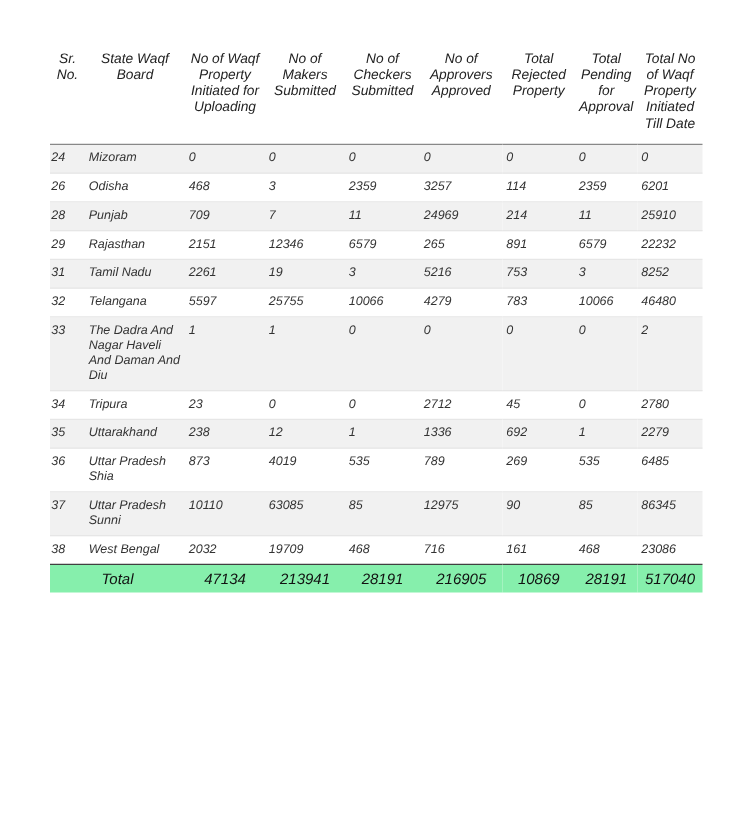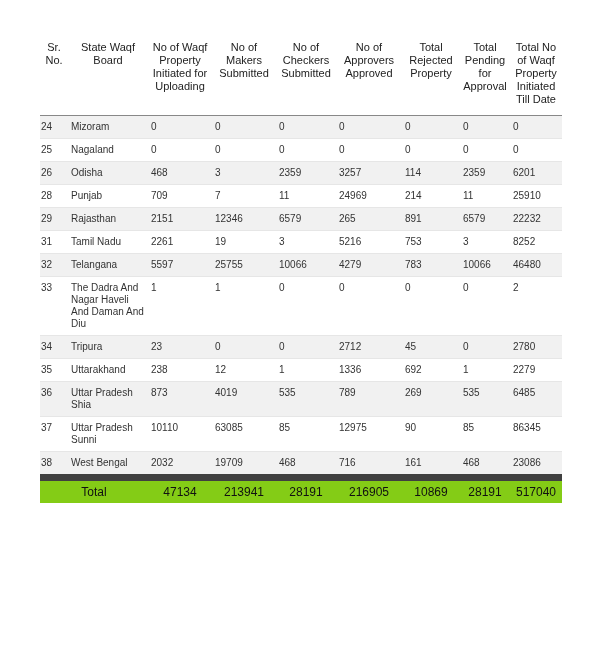--- a/index.html
+++ b/index.html
@@ -1,29 +1,29 @@
 <!DOCTYPE html>
 <html><head>
 <meta charset="utf-8">
 <style>
   html, body { margin: 0; padding: 0; background: #ffffff; }
   body { width: 602px; height: 663px; position: relative; overflow: hidden;
          font-family: "Liberation Sans", "DejaVu Sans", sans-serif; color: #222; }
-  table { position: absolute; left: 40px; top: 38px; width: 522px; border-collapse: collapse; table-layout: fixed; }
+  table { position: absolute; left: 40px; top: 38px; width: 522px; border-collapse: collapse; table-layout: fixed; font-style: italic; }
   col.c0 { width: 28px; } col.c1 { width: 80px; } col.c2 { width: 64px; } col.c3 { width: 64px; }
   col.c4 { width: 60px; } col.c5 { width: 66px; } col.c6 { width: 58px; } col.c7 { width: 50px; } col.c8 { width: 52px; }
   th { font-weight: normal; font-size: 11px; line-height: 13px; color: #222; text-align: center;
        vertical-align: top; padding: 3px 2px 9px 2px; border-bottom: 1px solid #888; }
   td { font-size: 10px; line-height: 12px; color: #333; text-align: left; vertical-align: top;
        padding: 5px 2px 5px 3px; }
   td.sr { padding-left: 1px; margin-left: 37px; }
   tbody tr.row { border-bottom: 1px solid #e6e6e6; }
   tbody tr.row:nth-child(odd) td { background: #f1f1f1; }
   tr.total td { font-size: 12px; font-weight: normal; color: #111; text-align: center;
-                background: #84cc16; border-top: 7px solid #404040; padding: 5px 2px; }
+                background: #86efac; border-top: 1px solid #404040; padding: 5px 2px; }
 </style>
 </head>
 <body>
 
 <table>
   <colgroup>
     <col class="c0">
       <col class="c1">
       <col class="c2">
       <col class="c3">
@@ -43,31 +43,20 @@
       <th>No of Approvers Approved</th>
       <th>Total Rejected Property</th>
       <th>Total Pending for Approval</th>
       <th>Total No of Waqf Property Initiated Till Date</th>
     </tr>
   </thead>
   <tbody id="tbody">
       <tr class="row">
         <td class="sr">24</td>
         <td>Mizoram</td>
-        <td>0</td>
-        <td>0</td>
-        <td>0</td>
-        <td>0</td>
-        <td>0</td>
-        <td>0</td>
-        <td>0</td>
-      </tr>
-      <tr class="row">
-        <td class="sr">25</td>
-        <td>Nagaland</td>
         <td>0</td>
         <td>0</td>
         <td>0</td>
         <td>0</td>
         <td>0</td>
         <td>0</td>
         <td>0</td>
       </tr>
       <tr class="row">
         <td class="sr">26</td>

